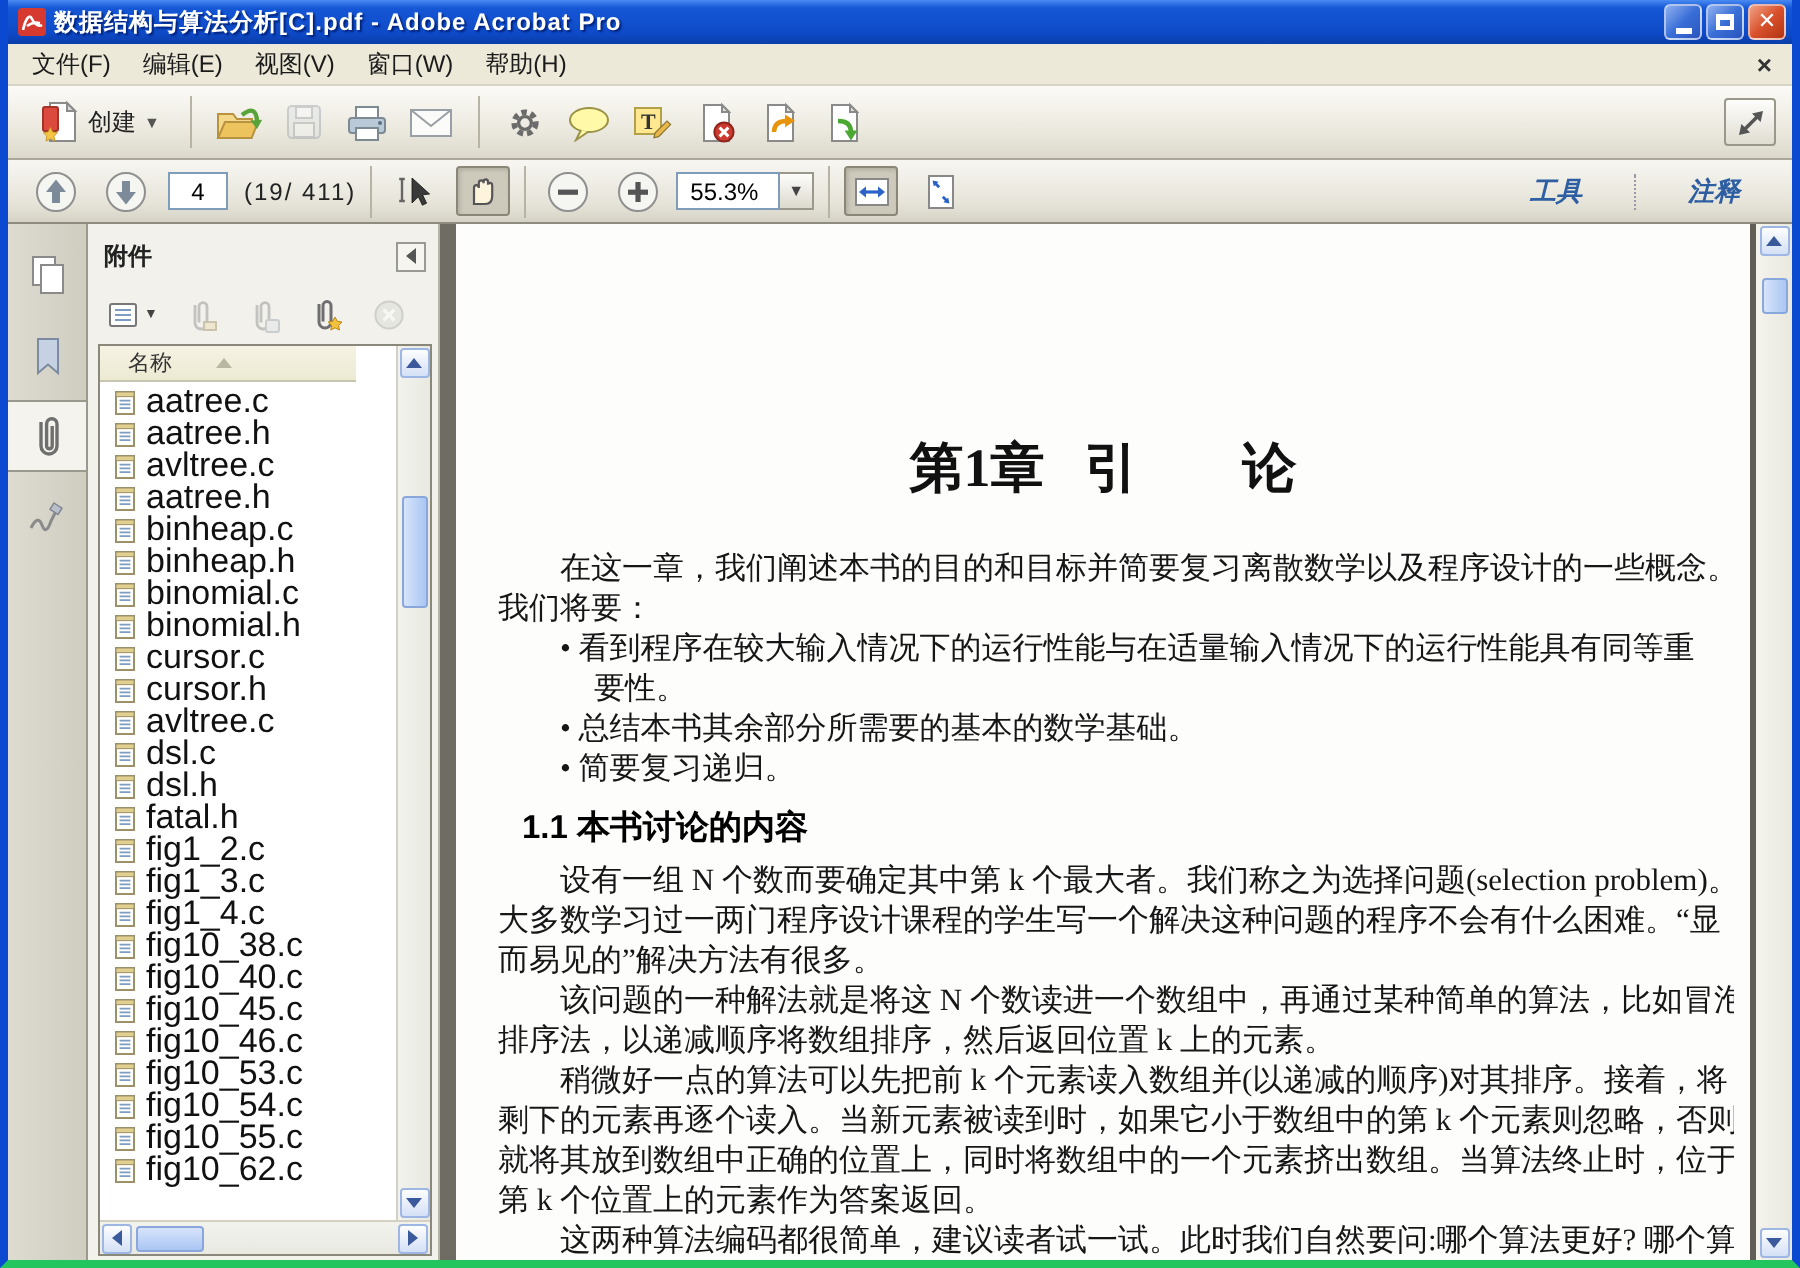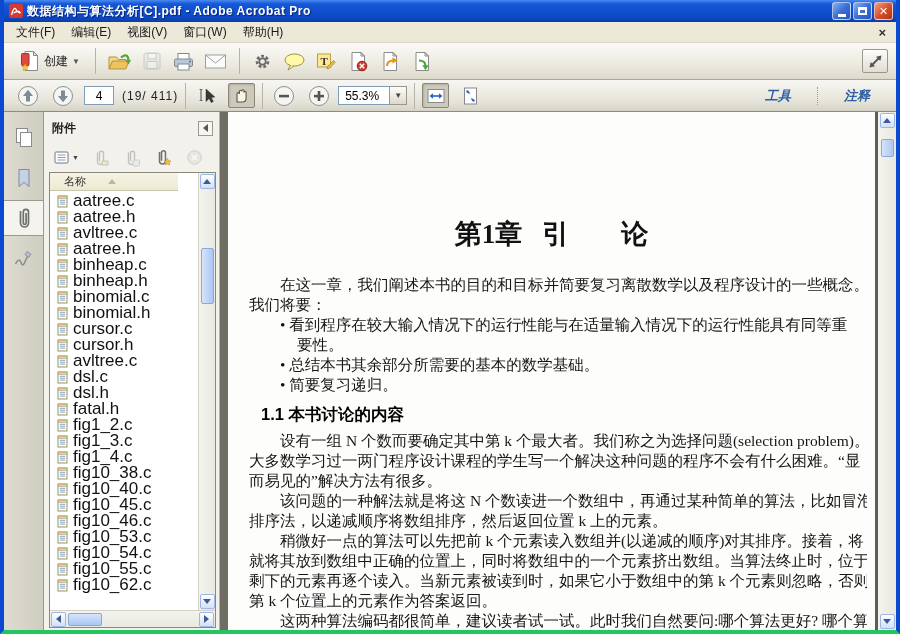--- a/index.html
+++ b/index.html
@@ -650,22 +650,22 @@
             <div class="doc-line bcont">要性。</div>
             <div class="doc-line bullet">• 总结本书其余部分所需要的基本的数学基础。</div>
             <div class="doc-line bullet">• 简要复习递归。</div>
             <div class="doc-line heading">1.1  本书讨论的内容</div>
             <div class="doc-line indent">设有一组 N 个数而要确定其中第 k 个最大者。我们称之为选择问题(selection problem)。</div>
             <div class="doc-line flush">大多数学习过一两门程序设计课程的学生写一个解决这种问题的程序不会有什么困难。“显</div>
             <div class="doc-line flush">而易见的”解决方法有很多。</div>
             <div class="doc-line indent">该问题的一种解法就是将这 N 个数读进一个数组中，再通过某种简单的算法，比如冒泡</div>
             <div class="doc-line flush">排序法，以递减顺序将数组排序，然后返回位置 k 上的元素。</div>
             <div class="doc-line indent">稍微好一点的算法可以先把前 k 个元素读入数组并(以递减的顺序)对其排序。接着，将</div>
+            <div class="doc-line flush">剩下的元素再逐个读入。当新元素被读到时，如果它小于数组中的第 k 个元素则忽略，否则</div>
             <div class="doc-line flush">就将其放到数组中正确的位置上，同时将数组中的一个元素挤出数组。当算法终止时，位于</div>
-            <div class="doc-line flush">剩下的元素再逐个读入。当新元素被读到时，如果它小于数组中的第 k 个元素则忽略，否则</div>
             <div class="doc-line flush">第 k 个位置上的元素作为答案返回。</div>
             <div class="doc-line indent">这两种算法编码都很简单，建议读者试一试。此时我们自然要问:哪个算法更好? 哪个算</div>
           </div>
       </div>
       <div class="doc-vscroll">
         <span class="sb-btn">
             <span class="sb-up"></span>
           </span>
         <div class="sb-track">
             <div class="sb-thumb" style="margin-top:10px;height:18px;"></div>

